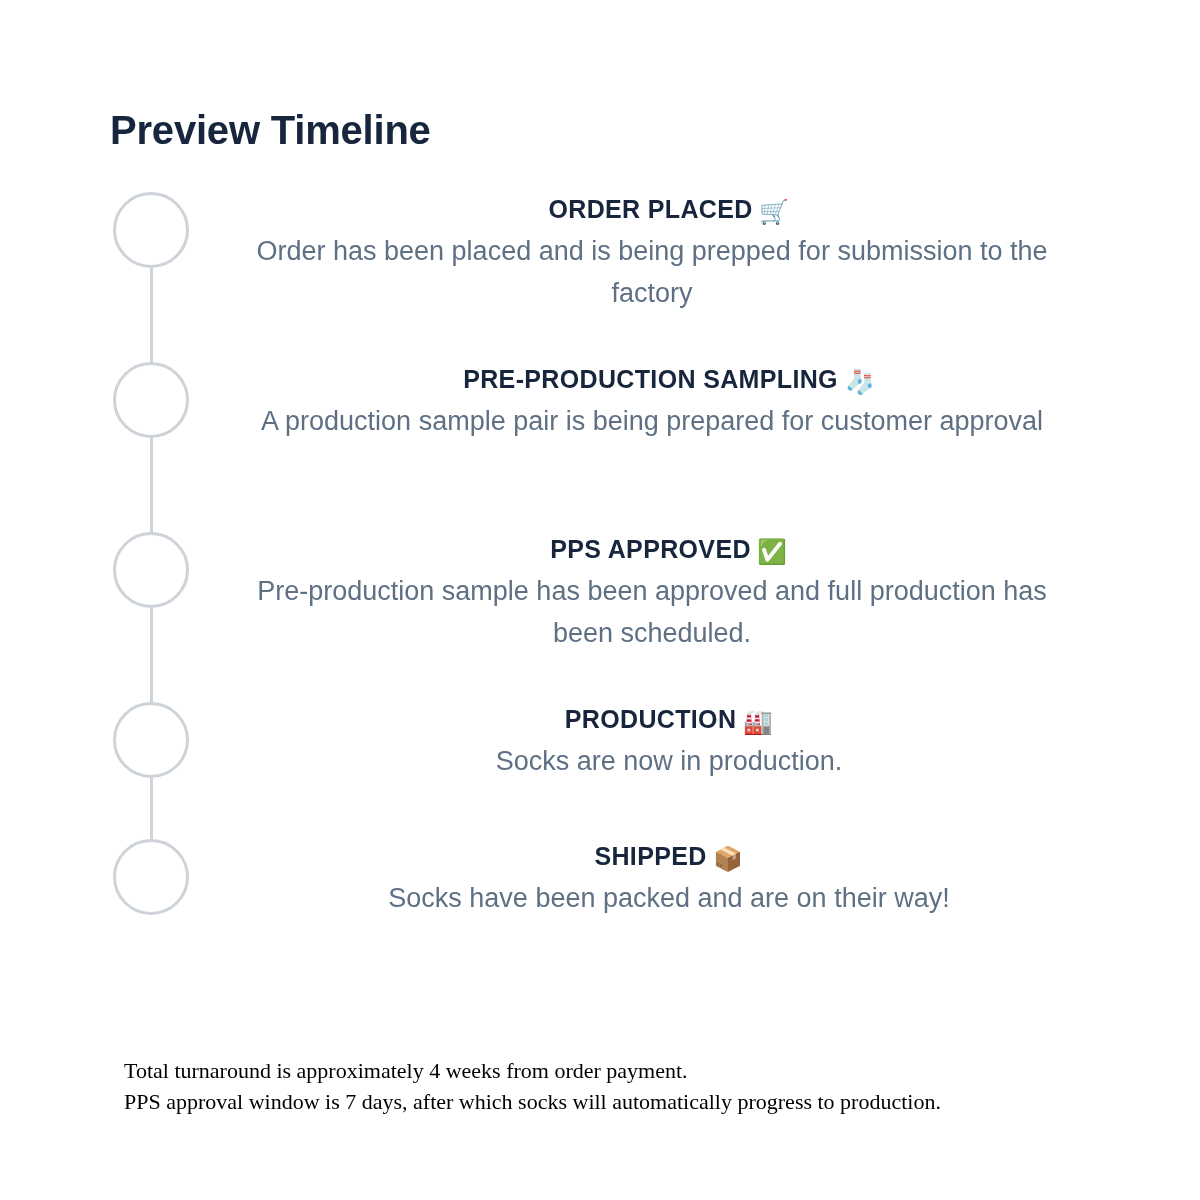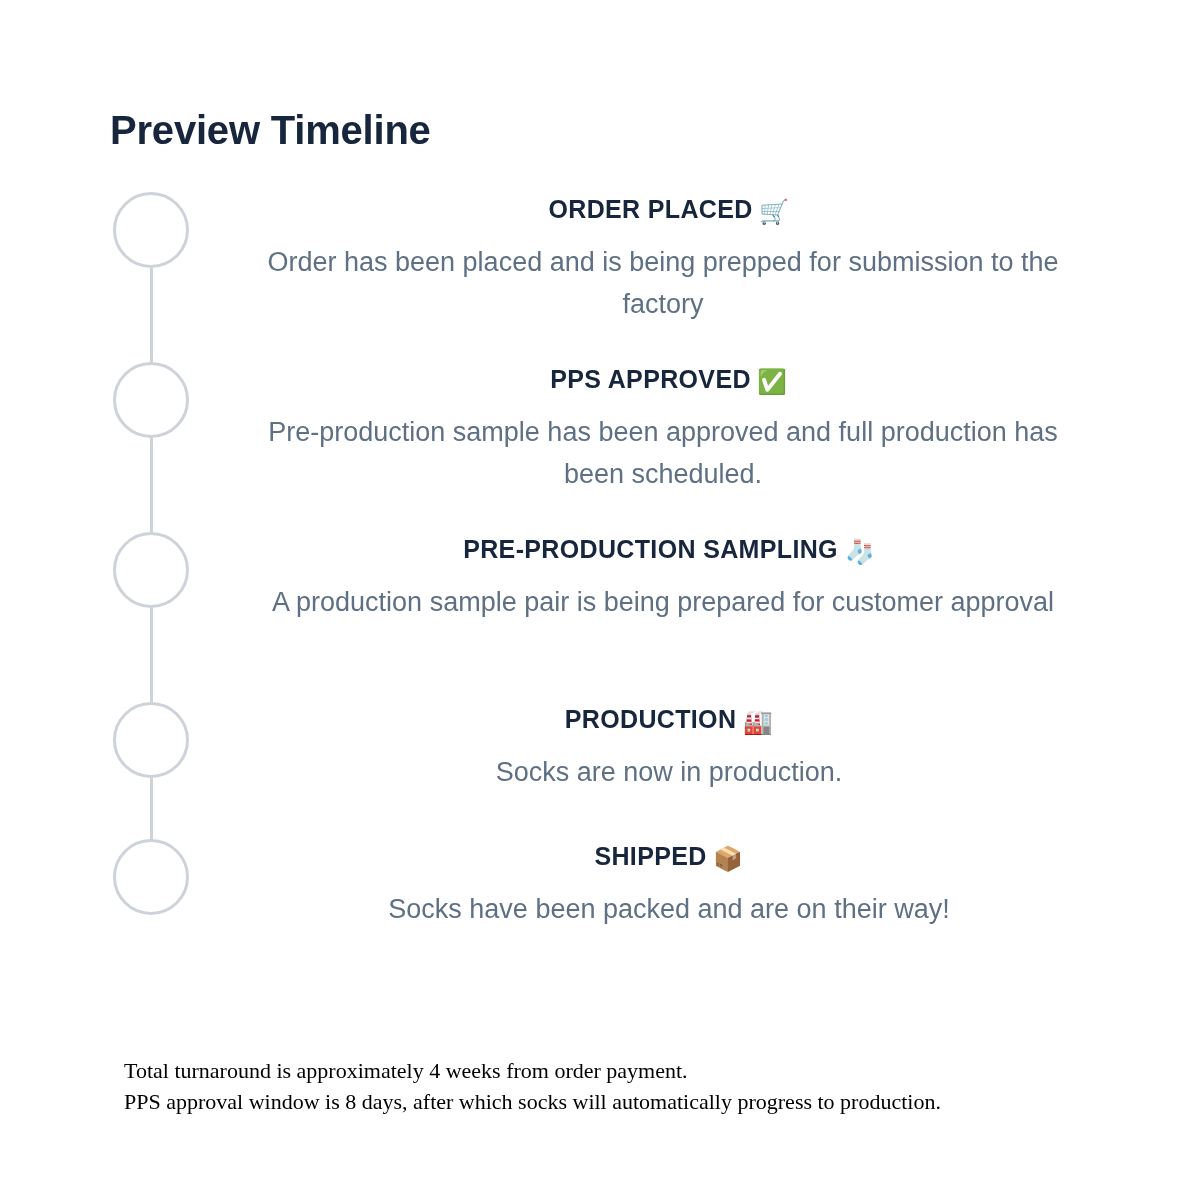--- a/index.html
+++ b/index.html
@@ -106,21 +106,21 @@
     font-size: 24px;
     display: inline-block;
     vertical-align: -2px;
   }
 
   .step-desc {
     font-size: 27px;
     font-weight: normal;
     color: #5f7084;
     line-height: 1.55;
-    margin: 15px;
+    margin: 4px;
   }
 
   
   .step-1 { height: 170px; }
   .step-2 { height: 170px; }
   .step-3 { height: 170px; }
   .step-4 { height: 137px; }
   .step-5 { height: 100px; }
 
   .step-1 .connector { height: 98px; }
@@ -159,43 +159,43 @@
         <div class="connector" style="background: rgb(206, 211, 218);"></div>
       </div>
       <div class="step-body">
         <div class="step-heading" style="color: rgb(23, 38, 60);">
           <span>ORDER PLACED</span><span class="emoji">🛒</span>
         </div>
         <div class="step-desc" style="color: rgb(95, 112, 132);">Order has been placed and is being prepped for submission to the factory</div>
       </div>
     </div>
 
+    <div class="timeline-step step-2">
+      <div class="marker-col">
+        <div class="marker-circle" style="border-color: rgb(206, 211, 218);"></div>
+        <div class="connector" style="background: rgb(206, 211, 218);"></div>
+      </div>
+      <div class="step-body">
+        <div class="step-heading" style="color: rgb(23, 38, 60);">
+          <span>PRE-PRODUCTION SAMPLING</span><span class="emoji">🧦</span>
+        </div>
+        <div class="step-desc" style="color: rgb(95, 112, 132);">A production sample pair is being prepared for customer approval</div>
+      </div>
+    </div>
+
     <div class="timeline-step step-3">
       <div class="marker-col">
         <div class="marker-circle" style="border-color: rgb(206, 211, 218);"></div>
         <div class="connector" style="background: rgb(206, 211, 218);"></div>
       </div>
       <div class="step-body">
         <div class="step-heading" style="color: rgb(23, 38, 60);">
           <span>PPS APPROVED</span><span class="emoji">✅</span>
         </div>
         <div class="step-desc" style="color: rgb(95, 112, 132);">Pre-production sample has been approved and full production has been scheduled.</div>
-      </div>
-    </div>
-
-    <div class="timeline-step step-2">
-      <div class="marker-col">
-        <div class="marker-circle" style="border-color: rgb(206, 211, 218);"></div>
-        <div class="connector" style="background: rgb(206, 211, 218);"></div>
-      </div>
-      <div class="step-body">
-        <div class="step-heading" style="color: rgb(23, 38, 60);">
-          <span>PRE-PRODUCTION SAMPLING</span><span class="emoji">🧦</span>
-        </div>
-        <div class="step-desc" style="color: rgb(95, 112, 132);">A production sample pair is being prepared for customer approval</div>
       </div>
     </div>
 
     <div class="timeline-step step-4">
       <div class="marker-col">
         <div class="marker-circle" style="border-color: rgb(206, 211, 218);"></div>
         <div class="connector" style="background: rgb(206, 211, 218);"></div>
       </div>
       <div class="step-body">
         <div class="step-heading" style="color: rgb(23, 38, 60);">
@@ -215,16 +215,16 @@
           <span>SHIPPED</span><span class="emoji">📦</span>
         </div>
         <div class="step-desc" style="color: rgb(95, 112, 132);">Socks have been packed and are on their way!</div>
       </div>
     </div>
 
   </div>
 
   <div class="footer-notes" style="color: rgb(0, 0, 0);">
     <span class="footer-line">Total turnaround is approximately 4 weeks from order payment.</span>
-    <span class="footer-line">PPS approval window is 8 days, after which socks will automatically progress to production.</span>
+    <span class="footer-line">PPS approval window is 7 days, after which socks will automatically progress to production.</span>
   </div>
 
 </div>
 
 </body></html>

